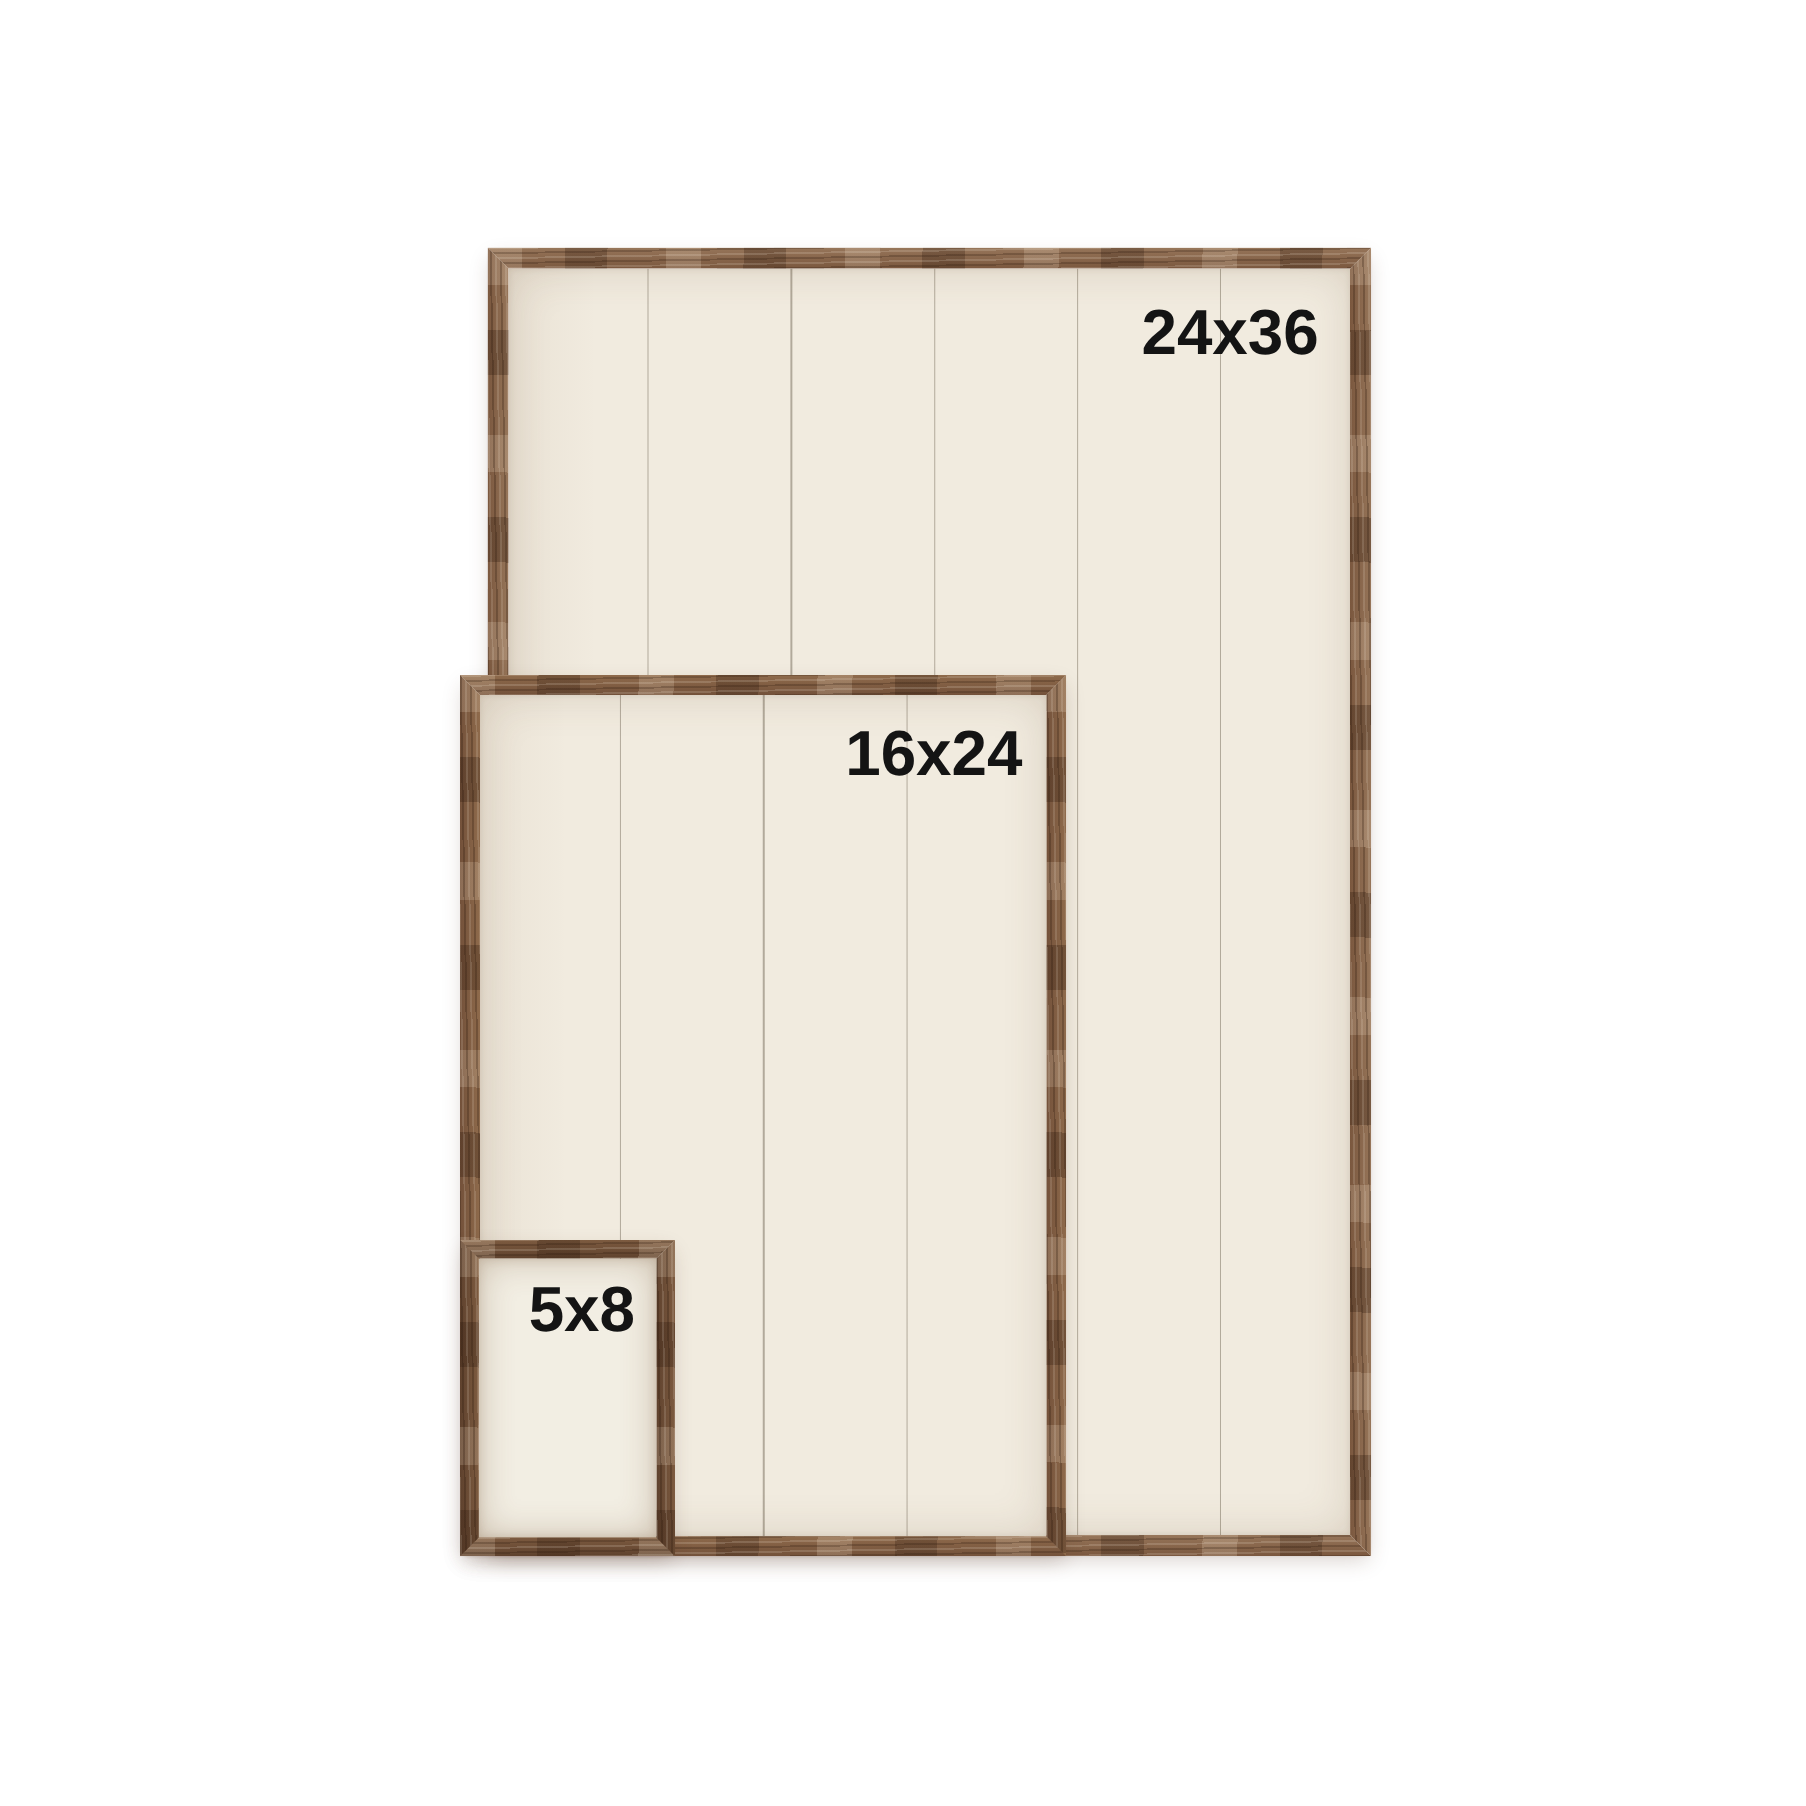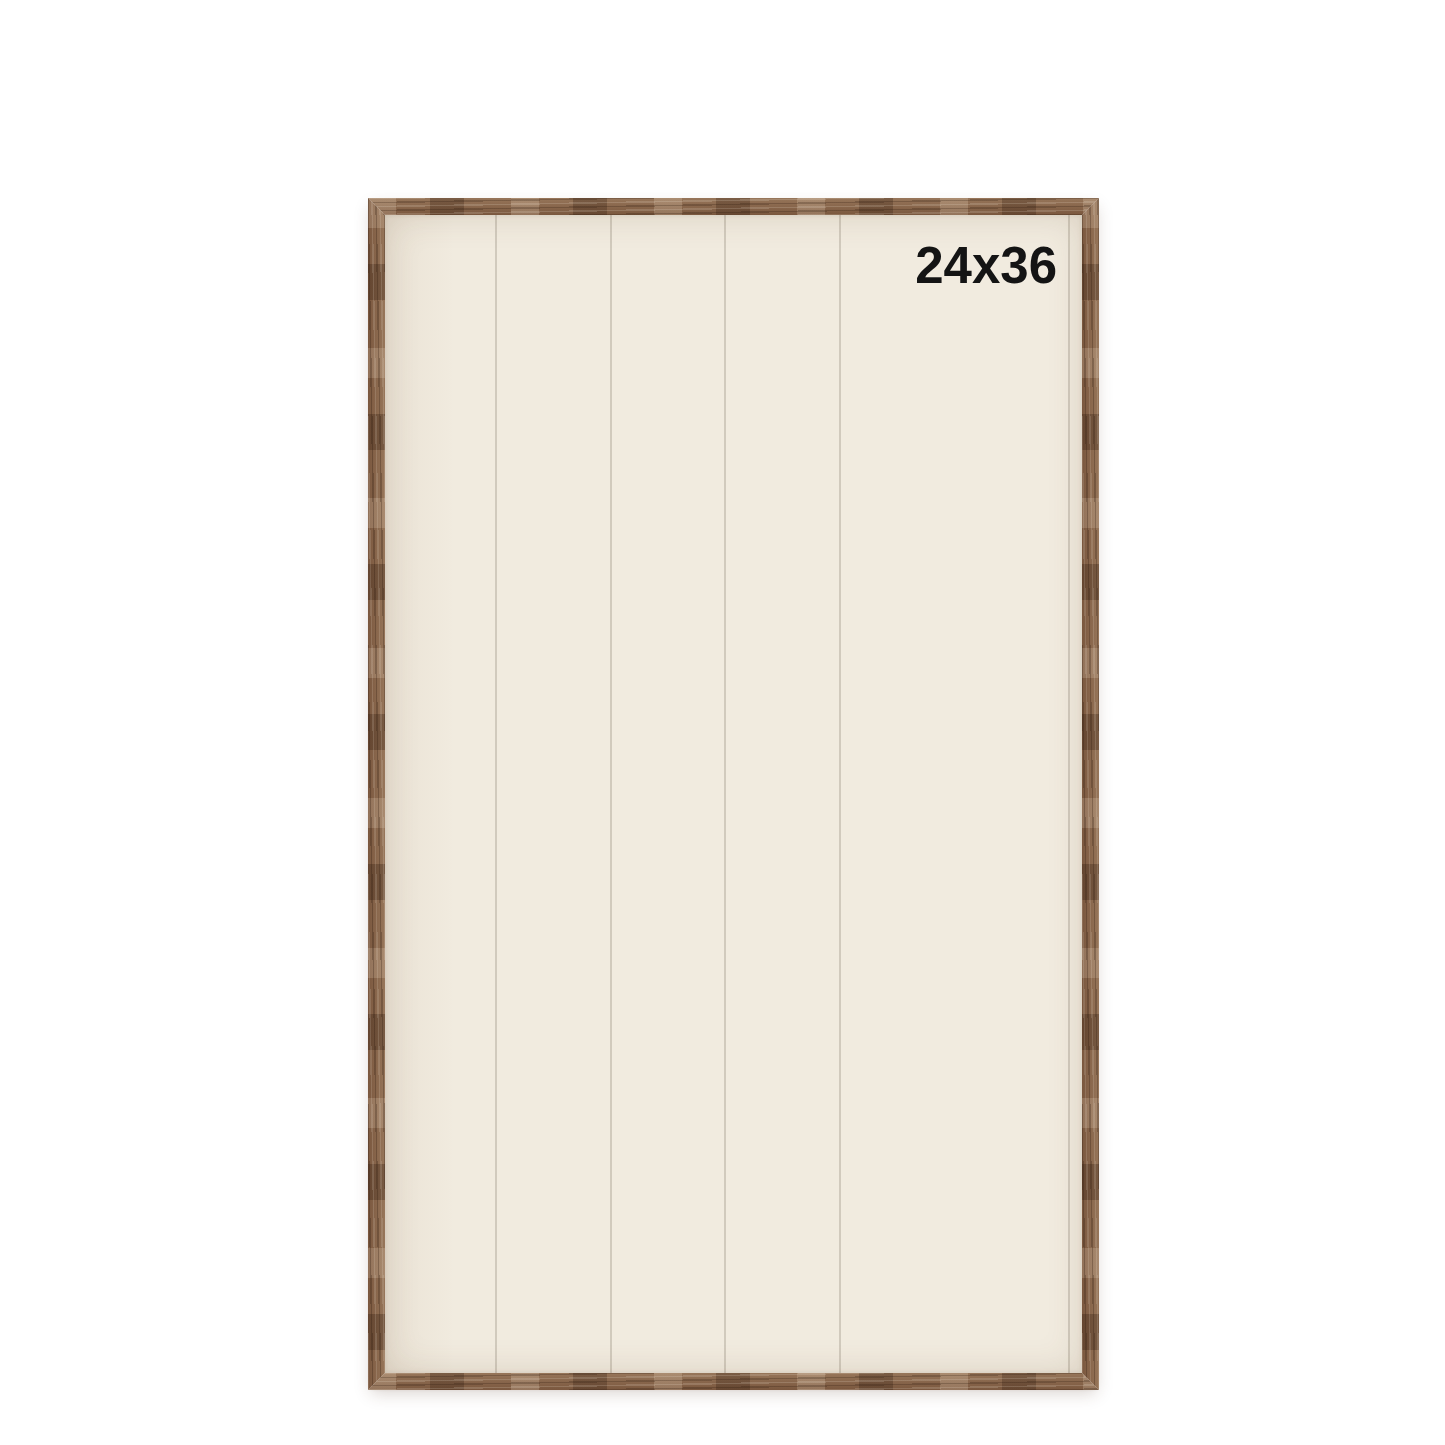--- a/index.html
+++ b/index.html
@@ -101,21 +101,21 @@
     position: absolute;
     font-weight: 700;
     font-size: 51px;
     line-height: 1;
     color: #141414;
     letter-spacing: 0px;
     white-space: nowrap;
   }
 
   
-  .f24 { left: 368px; top: 198px;  width: 707px; height: 1192px; z-index: 1; padding-left: 24px;
+  .f24 { left: 390px; top: 198px;  width: 707px; height: 1047px; z-index: 1;
          --b: 17px; --wood-hi: #97765a; --wood-lo: #7a573e; }
   .f16 { left: 368px; top: 540px;  width: 485px; height: 705px;  z-index: 2;
          --b: 16px; --wood-hi: #8f6b4c; --wood-lo: #73513a; }
   .f10 { left: 368px; top: 767px;  width: 310px; height: 478px;  z-index: 3;
          --b: 15px; --wood-hi: #8a6749; --wood-lo: #6d4c36; }
   .f5  { left: 368px; top: 992px;  width: 172px; height: 253px;  z-index: 4;
          --b: 15px; --wood-hi: #7d5b40; --wood-lo: #5e412d; }
 
   .f24 .size-label { top: 42px; right: 42px; }
   .f16 .size-label { top: 37px; right: 35px; }
@@ -130,16 +130,34 @@
   <div class="frame f24">
     <div class="frame-shadow"></div>
     <div class="interior"></div>
     <div class="wood w-top"></div>
     <div class="wood w-bottom"></div>
     <div class="wood w-left"></div>
     <div class="wood w-right"></div>
     <div class="size-label">24x36</div>
   </div>
 
+  <div class="frame f16">
+    <div class="frame-shadow"></div>
+    <div class="interior"></div>
+    <div class="wood w-top"></div>
+    <div class="wood w-bottom"></div>
+    <div class="wood w-left"></div>
+    <div class="wood w-right"></div>
+    <div class="size-label">16x24</div>
+  </div>
 
 
+  <div class="frame f5">
+    <div class="frame-shadow"></div>
+    <div class="interior"></div>
+    <div class="wood w-top"></div>
+    <div class="wood w-bottom"></div>
+    <div class="wood w-left"></div>
+    <div class="wood w-right"></div>
+    <div class="size-label">5x8</div>
+  </div>
 
 </div>
 
 </body></html>

